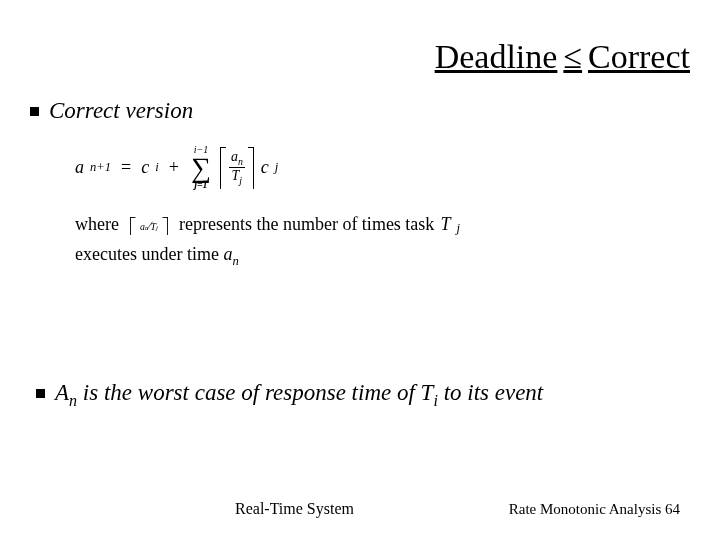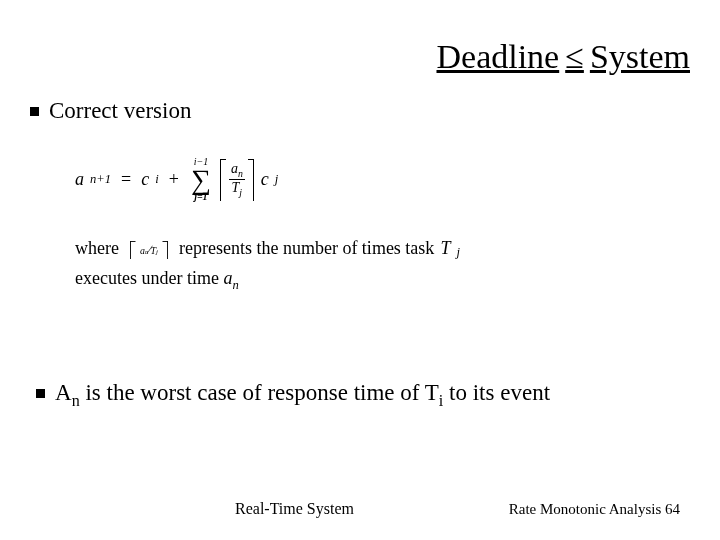--- a/index.html
+++ b/index.html
@@ -22,20 +22,21 @@
   }
   .title-text {
     font-size: 34px;
     text-decoration: underline;
   }
   .bullet-item {
     position: absolute;
     display: flex;
     align-items: flex-start;
     gap: 10px;
+    font-style: italic;
   }
   .bullet-item .sq {
     width: 9px;
     height: 9px;
     background: #000;
     margin-top: 9px;
     flex: none;
   }
   .bullet-text {
     font-size: 23px;
@@ -50,21 +51,21 @@
     line-height: 1.2;
   }
   .math-label { margin-bottom: 18px; font-size: 18px; }
   .eq-row { display: flex; align-items: center; gap: 6px; }
   .italic { font-style: italic; }
   .sum-wrap {
     display: inline-flex;
     flex-direction: column;
     align-items: center;
     line-height: 1;
-    margin: 12px 2px;
+    margin: 0 2px;
   }
   .sum-top { font-size: 10px; font-style: italic; }
   .sum-sym { font-size: 28px; line-height: 0.9; }
   .sum-bot { font-size: 10px; font-style: italic; font-weight: bold; }
   .ceil-wrap {
     display: inline-flex;
     align-items: stretch;
   }
   .ceil-l, .ceil-r {
     width: 6px;
@@ -114,21 +115,21 @@
     right: 40px;
     font-size: 15px;
   }
 </style>
 </head>
 <body>
 
 <div class="title-row">
   <span class="title-text">Deadline</span>
   <span class="title-text" style="padding:0 6px;">≤</span>
-  <span class="title-text">System</span>
+  <span class="title-text">Correct</span>
 </div>
 
 <div class="bullet-item" style="left:30px; top:98px;">
   <span class="sq"></span>
   <span class="bullet-text">Correct version</span>
 </div>
 
 <div class="math-block">
 
   <div class="eq-row">

